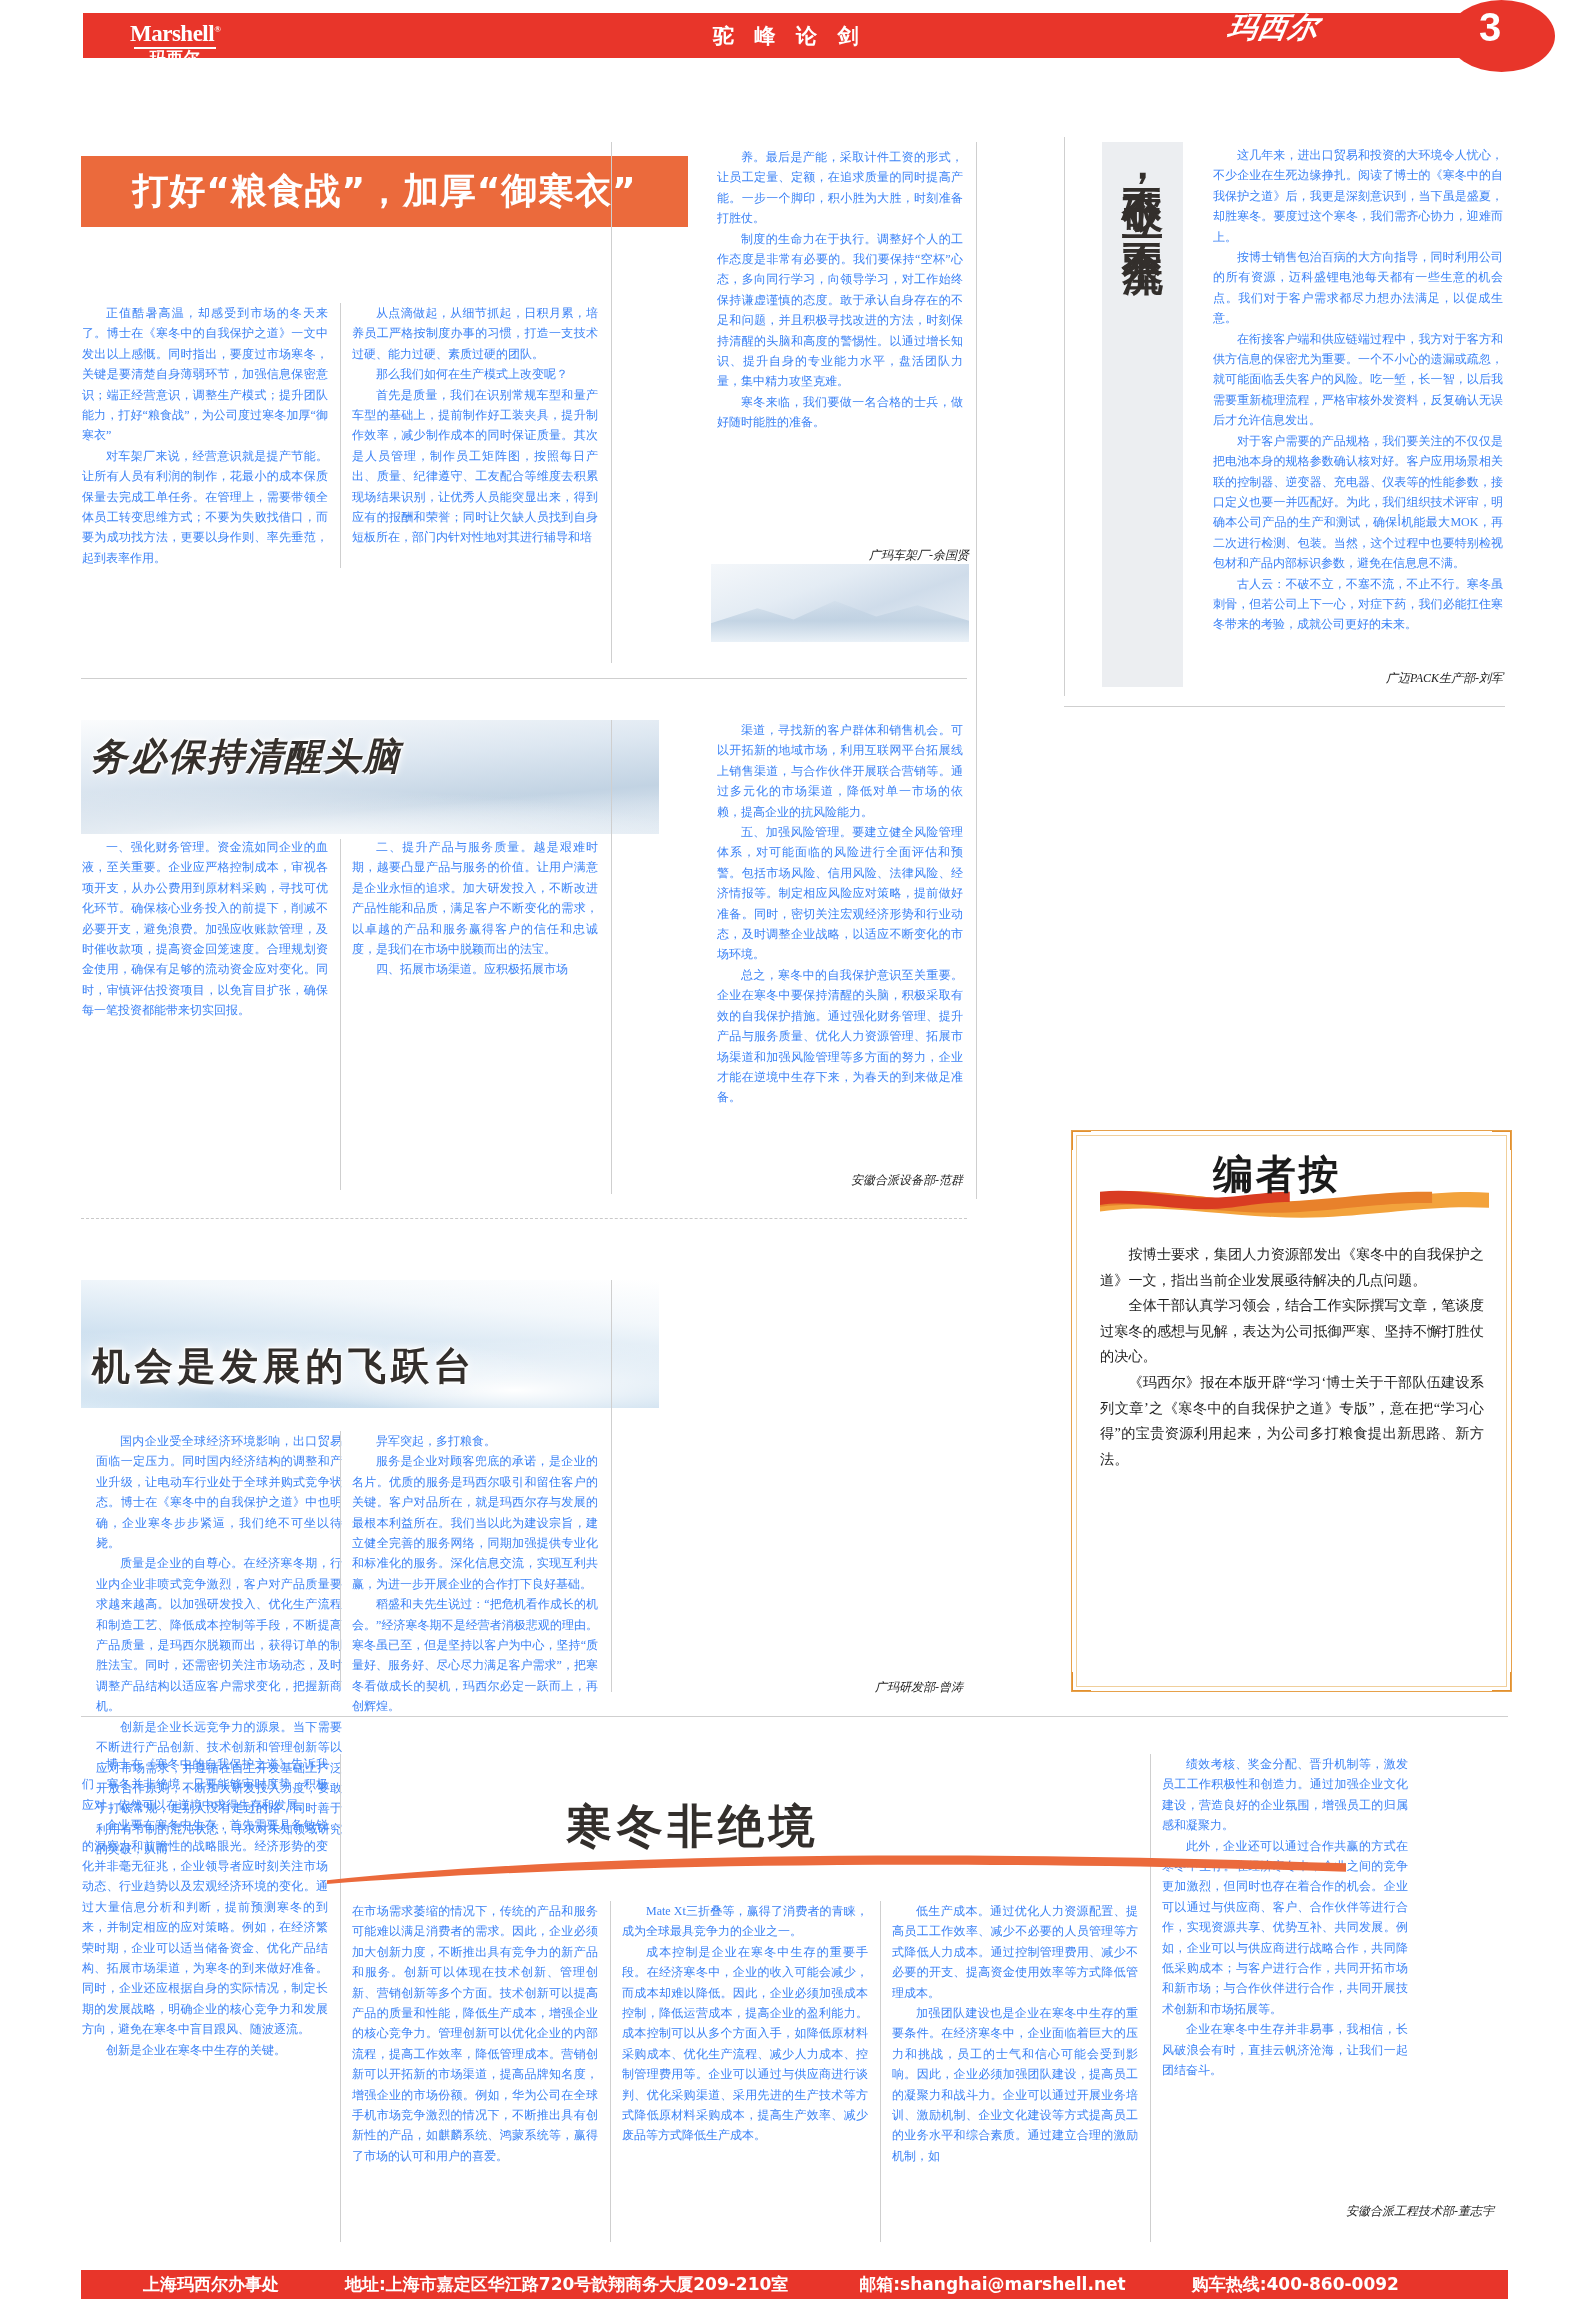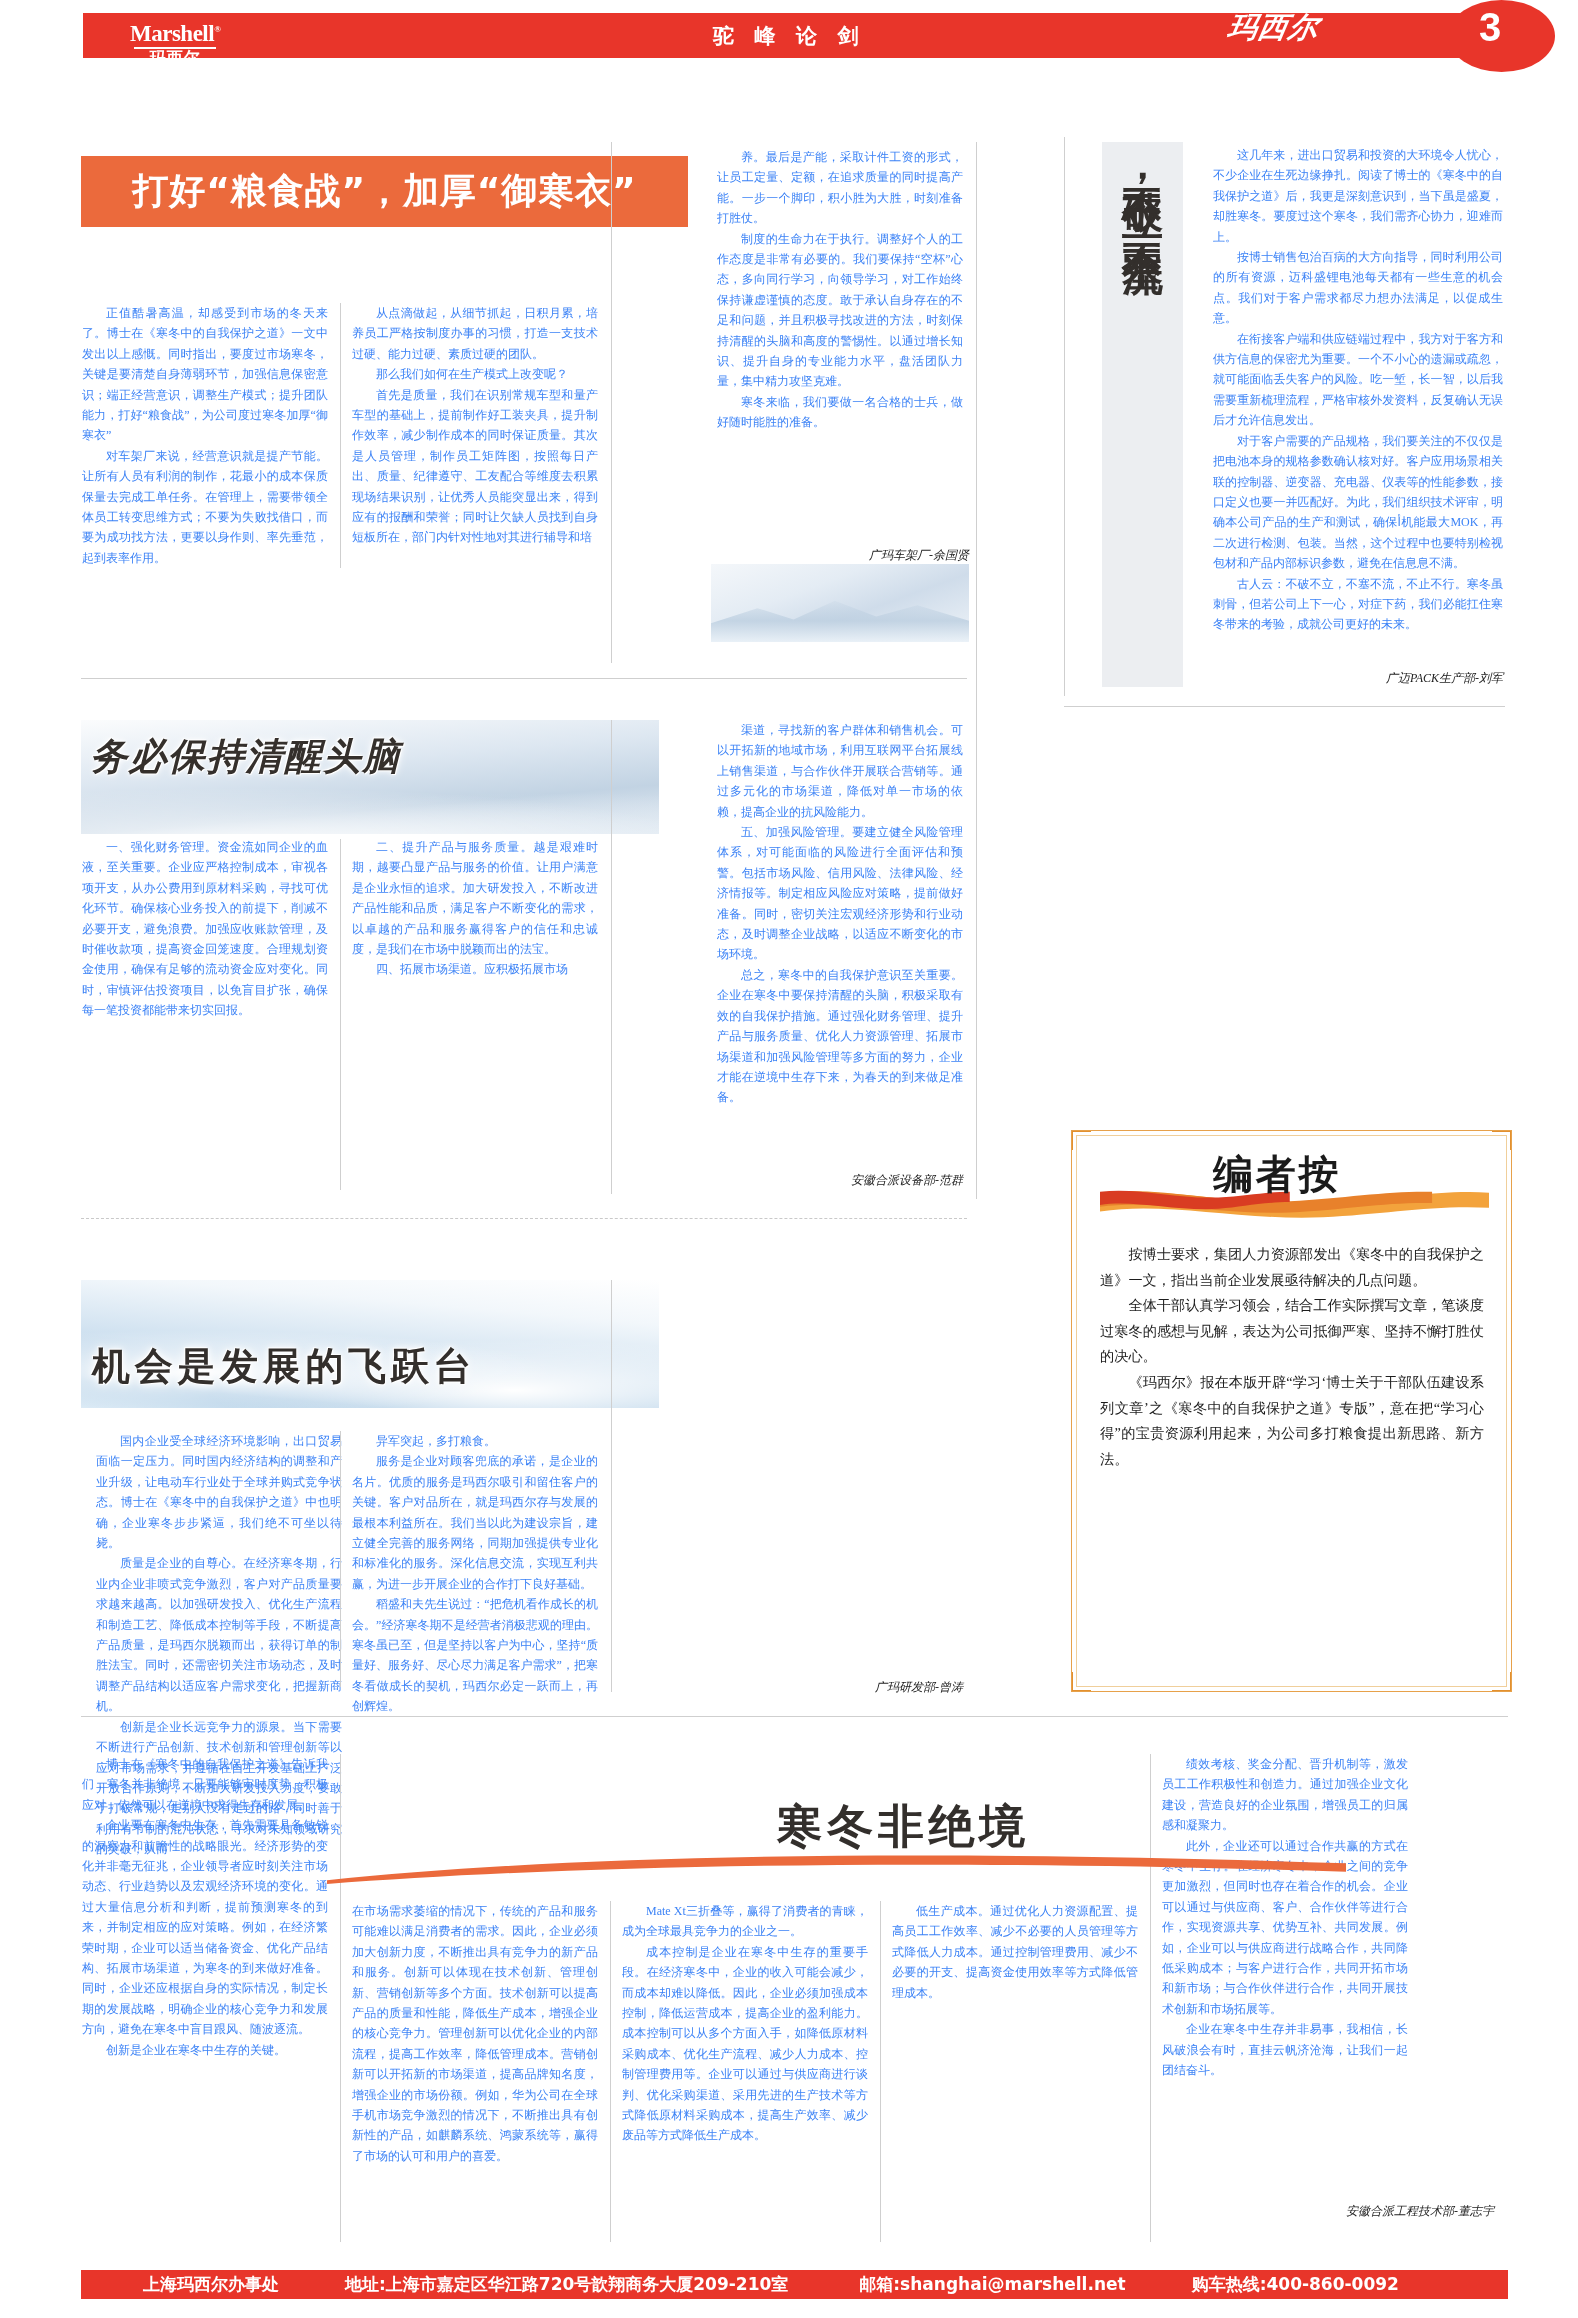--- a/index.html
+++ b/index.html
@@ -170,21 +170,21 @@
     position:absolute; left:1100px; top:1242px; width:384px;
     font-family:"Liberation Serif", serif; font-size:14.2px; line-height:25.6px;
     color:#1d1d1d; text-align:justify;
   }
   .ednote-body p { text-indent:2em; }
 
   
   .a5-rule { position:absolute; left:81px; top:1716px; width:1427px; height:1.4px; background:#cfcfcf; }
   .a5-c1 { position:absolute; left:82px; top:1754px; width:246px; }
   .a5-title {
-    position:absolute; left:566px; top:1796px; width:464px; text-align:right; z-index:5;
+    position:absolute; left:566px; top:1796px; width:464px; text-align:left; z-index:5;
     font-family:"DejaVu Serif", serif; font-weight:bold;
     font-size:46px; color:#332f2c; letter-spacing:4.7px;
   }
   .a5-swoosh {
     position:absolute; left:327px; top:1851px; width:1019px; height:33px; z-index:2; overflow:hidden;
   }
   .a5-c2 { position:absolute; left:352px; top:1901px; width:246px; }
   .a5-c3 { position:absolute; left:622px; top:1901px; width:246px; }
   .a5-c4 { position:absolute; left:892px; top:1901px; width:246px; }
   .a5-c5 { position:absolute; left:1162px; top:1754px; width:246px; }
@@ -332,20 +332,21 @@
       <p>企业要在寒冬中生存，首先需要具备敏锐的洞察力和前瞻性的战略眼光。经济形势的变化并非毫无征兆，企业领导者应时刻关注市场动态、行业趋势以及宏观经济环境的变化。通过大量信息分析和判断，提前预测寒冬的到来，并制定相应的应对策略。例如，在经济繁荣时期，企业可以适当储备资金、优化产品结构、拓展市场渠道，为寒冬的到来做好准备。同时，企业还应根据自身的实际情况，制定长期的发展战略，明确企业的核心竞争力和发展方向，避免在寒冬中盲目跟风、随波逐流。</p>
       <p>创新是企业在寒冬中生存的关键。</p>
     </div>
   <div class="a5-c2 col-text">在市场需求萎缩的情况下，传统的产品和服务可能难以满足消费者的需求。因此，企业必须加大创新力度，不断推出具有竞争力的新产品和服务。创新可以体现在技术创新、管理创新、营销创新等多个方面。技术创新可以提高产品的质量和性能，降低生产成本，增强企业的核心竞争力。管理创新可以优化企业的内部流程，提高工作效率，降低管理成本。营销创新可以开拓新的市场渠道，提高品牌知名度，增强企业的市场份额。例如，华为公司在全球手机市场竞争激烈的情况下，不断推出具有创新性的产品，如麒麟系统、鸿蒙系统等，赢得了市场的认可和用户的喜爱。</div>
   <div class="a5-c3 col-text">
       <p>Mate Xt三折叠等，赢得了消费者的青睐，成为全球最具竞争力的企业之一。</p>
       <p>成本控制是企业在寒冬中生存的重要手段。在经济寒冬中，企业的收入可能会减少，而成本却难以降低。因此，企业必须加强成本控制，降低运营成本，提高企业的盈利能力。成本控制可以从多个方面入手，如降低原材料采购成本、优化生产流程、减少人力成本、控制管理费用等。企业可以通过与供应商进行谈判、优化采购渠道、采用先进的生产技术等方式降低原材料采购成本，提高生产效率、减少废品等方式降低生产成本。</p>
     </div>
   <div class="a5-c4 col-text">
       <p>低生产成本。通过优化人力资源配置、提高员工工作效率、减少不必要的人员管理等方式降低人力成本。通过控制管理费用、减少不必要的开支、提高资金使用效率等方式降低管理成本。</p>
+      <p>加强团队建设也是企业在寒冬中生存的重要条件。在经济寒冬中，企业面临着巨大的压力和挑战，员工的士气和信心可能会受到影响。因此，企业必须加强团队建设，提高员工的凝聚力和战斗力。企业可以通过开展业务培训、激励机制、企业文化建设等方式提高员工的业务水平和综合素质。通过建立合理的激励机制，如</p>
     </div>
   <div class="a5-c5 col-text">
       <p>绩效考核、奖金分配、晋升机制等，激发员工工作积极性和创造力。通过加强企业文化建设，营造良好的企业氛围，增强员工的归属感和凝聚力。</p>
       <p>此外，企业还可以通过合作共赢的方式在寒冬中生存。在经济寒冬中，企业之间的竞争更加激烈，但同时也存在着合作的机会。企业可以通过与供应商、客户、合作伙伴等进行合作，实现资源共享、优势互补、共同发展。例如，企业可以与供应商进行战略合作，共同降低采购成本；与客户进行合作，共同开拓市场和新市场；与合作伙伴进行合作，共同开展技术创新和市场拓展等。</p>
       <p>企业在寒冬中生存并非易事，我相信，长风破浪会有时，直挂云帆济沧海，让我们一起团结奋斗。</p>
     </div>
   <div class="a5-byline byline">安徽合派工程技术部-董志宇</div>
 
   <div class="vsep" style="left:340px; top:1754px; height:488px;"></div>
   <div class="vsep" style="left:610px; top:1901px; height:341px;"></div>

